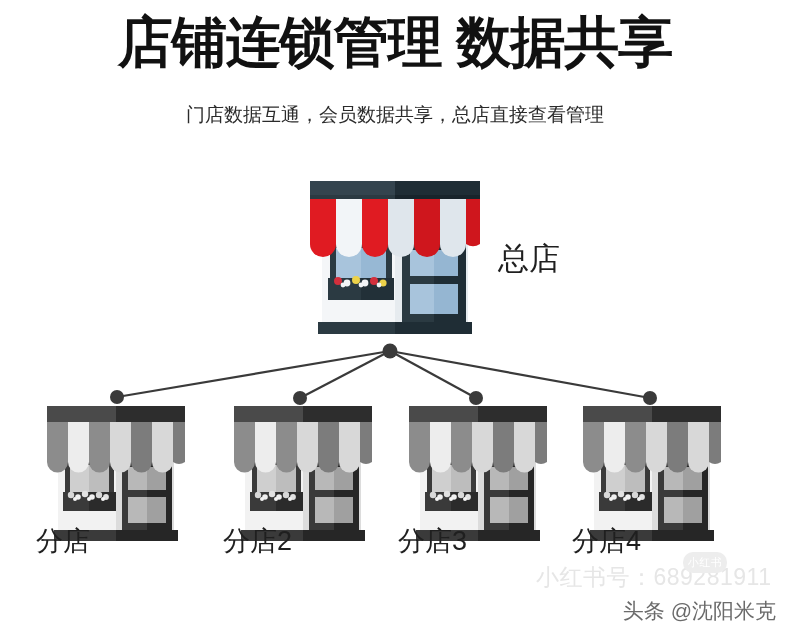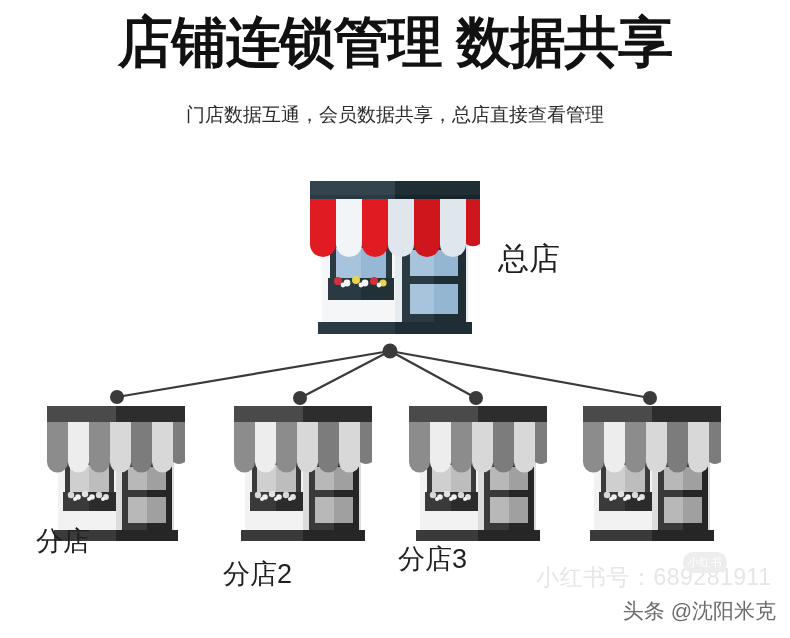--- a/index.html
+++ b/index.html
@@ -99,22 +99,22 @@
     position: absolute;
     top: 528px;
     width: 160px;
     font-size: 27px;
     line-height: 1;
     font-weight: 400;
     color: #1f1f1f;
     white-space: nowrap;
   }
   #branch-label-1 { left: 36px; }
-  #branch-label-2 { left: 223px; margin-top: 33px; }
-  #branch-label-3 { left: 398px; margin-top: 18px; }
+  #branch-label-2 { left: 223px; }
+  #branch-label-3 { left: 398px; }
   #branch-label-4 { left: 572px; }
 
   .storefront-svg { display: block; width: 100%; height: 100%; }
 
   
   #watermark-xhs-text {
     position: absolute;
     left: 536px;
     top: 566px;
     font-size: 23px;
@@ -391,17 +391,18 @@
         <path d="M132 18 h12 v40 a10.5 10.5 0 0 1 -12 0 z" fill="#7c7c7c"></path>
       </g>
       <rect x="6" y="2" width="138" height="16" fill="#4a4a4a"></rect>
       <rect x="75" y="2" width="69" height="16" fill="#2d2d2d"></rect>
     </svg>
   </div>
 
   <div id="branch-label-1" class="branch-label">分店</div>
   <div id="branch-label-2" class="branch-label">分店2</div>
   <div id="branch-label-3" class="branch-label">分店3</div>
+  <div id="branch-label-4" class="branch-label">分店4</div>
 </div>
 
 <div id="watermark-xhs-text">小红书号：689281911</div>
 <div id="watermark-xhs-badge">小红书</div>
 <div id="attribution">头条 @沈阳米克</div>
 
 </body></html>

